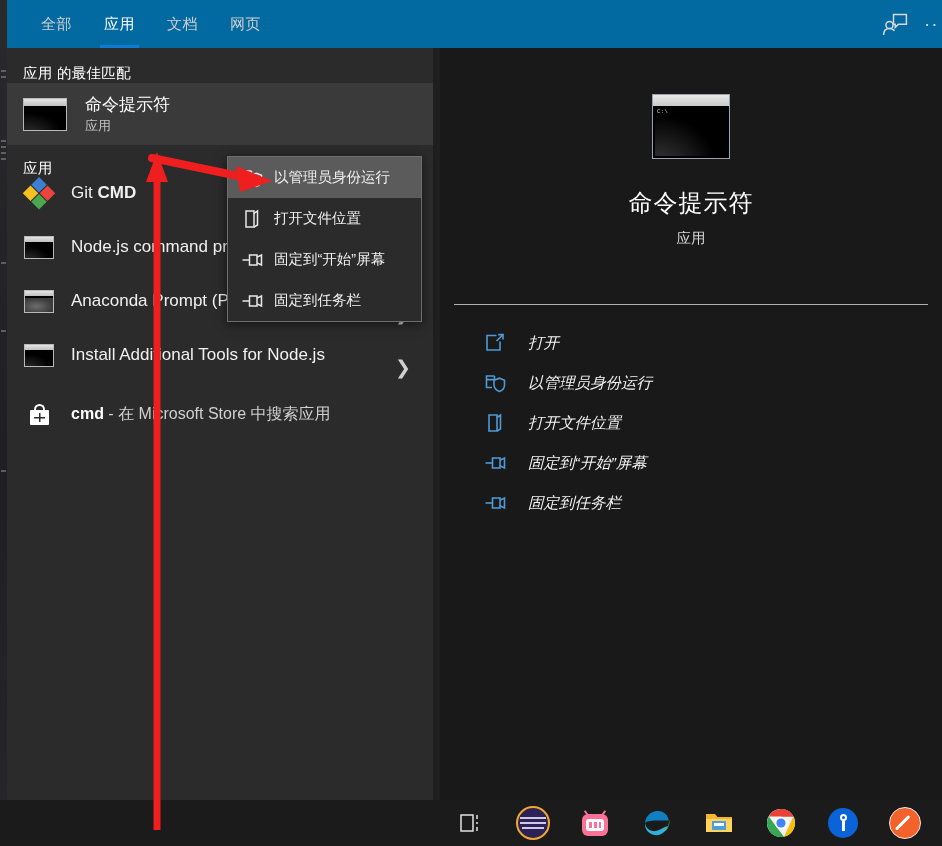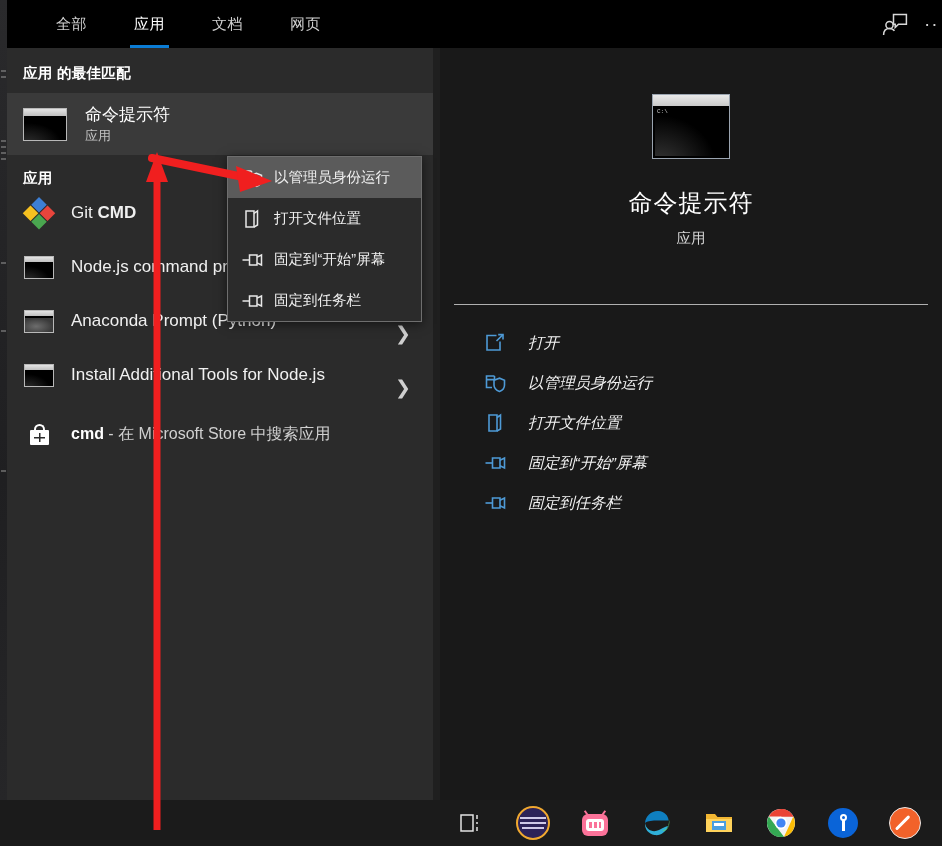--- a/index.html
+++ b/index.html
@@ -23,22 +23,22 @@
     position: absolute; left: 1px; width: 5px; height: 2px; background: #8e8e8e; opacity:.55;
   }
   
   .search-panel {
     position: absolute; left: 7px; top: 0; width: 935px; height: 800px;
     background: #1f1f1f;
   }
   
   .tabbar {
     position: absolute; left: 0; top: 0; width: 935px; height: 48px;
-    background: #000000;
-    display: flex; align-items: center; gap: 15px;
+    background: #0369a1;
+    display: flex; align-items: center;
   }
   .tab {
     position: relative;
     height: 48px; display: flex; align-items: center; justify-content: center;
     padding: 0 16px;
     color: #cfcfcf; font-size: 15px; letter-spacing: .5px;
     cursor: default; white-space: nowrap;
   }
   .tab.active { color: #ffffff; }
   .tab.active::after {
@@ -57,22 +57,22 @@
   }
   .hicon { width: 30px; height: 30px; display:flex; align-items:center; justify-content:center; }
   .dots-cut { color:#d5d5d5; font-size: 19px; letter-spacing:1px; width: 14px; overflow:hidden; }
 
   
   .left-col {
     position: absolute; left: 0; top: 48px; width: 426px; height: 752px;
     background: #2b2b2b;
   }
   .section-head {
-    color: #ffffff; font-size: 14.5px; font-weight: bold;
-    padding: 16px 0 10px 16px; letter-spacing:.3px;
+    color: #ffffff; font-size: 14.5px; font-weight: normal;
+    padding: 16px 0 0 16px; letter-spacing:.3px;
   }
   .section-head.apps { padding-top: 14px; }
   .bestmatch-row {
     position: relative;
     height: 62px; display: flex; align-items: center;
     background: #3a3a3a; padding-left: 16px;
   }
   .cmd-icon {
     width: 44px; height: 33px; background: #000;
     border: 1px solid #b9b9b9; box-sizing: border-box; position: relative; flex: 0 0 auto;

